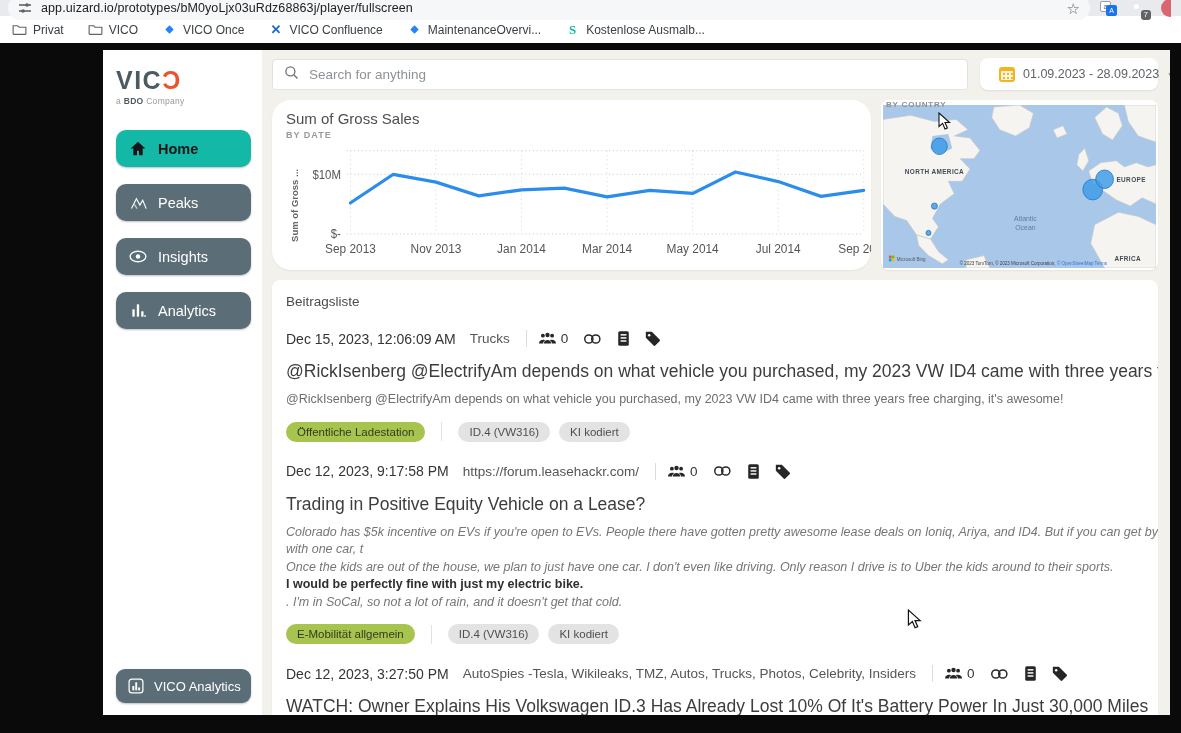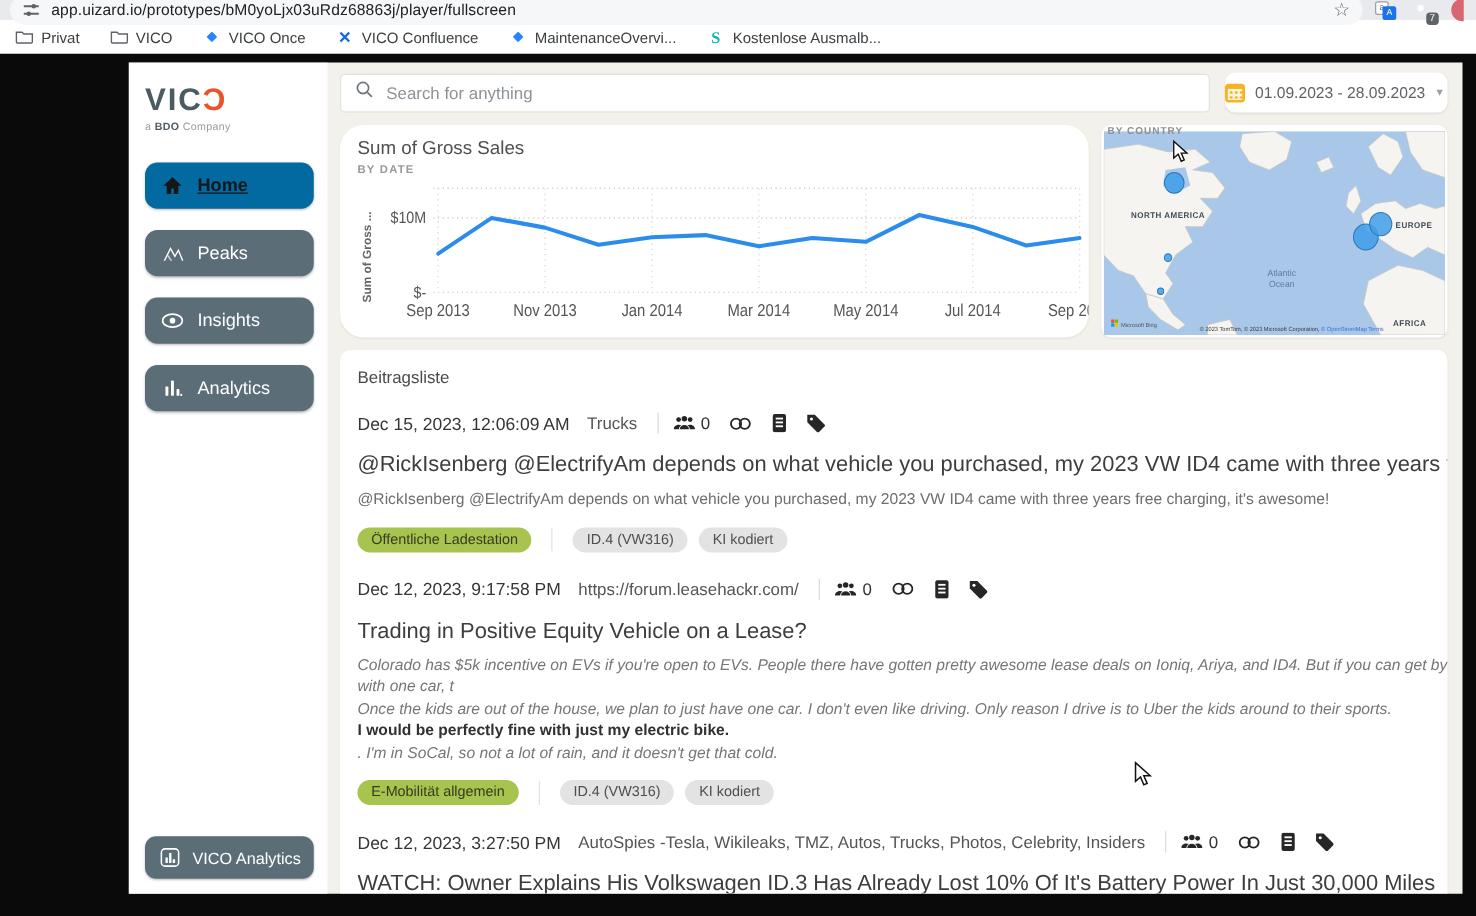--- a/index.html
+++ b/index.html
@@ -33,33 +33,33 @@
 
   
   .sidebar { width:159px; background:#ffffff; flex-shrink:0; display:flex; flex-direction:column; padding:16px 11px 12px 13px; }
   .logo-line { font-size:25px; font-weight:bold; letter-spacing:1.5px; color:#4c5b63; }
   .logo-line .logo-c { color:#e8552d; }
   .logo-tagline { font-size:8.5px; color:#9a9a9a; margin-top:1px; letter-spacing:.3px; }
   .logo-tagline b { color:#4c5b63; }
   .nav { margin-top:24px; display:flex; flex-direction:column; gap:17px; }
   .nav-btn { height:37px; border-radius:10px; display:flex; align-items:center; gap:11px; padding-left:13px;
     background:#5b6e77; color:#fff; font-size:14.5px; box-shadow:0 1px 2px rgba(0,0,0,.25); cursor:default; }
-  .nav-btn.active { background:#0369a1; color:#161616; font-weight:bold;text-decoration:underline; }
+  .nav-btn.active { background:#14b8a6; color:#161616; font-weight:bold; }
   .nav-ic { width:18px; display:inline-flex; justify-content:center; }
   .sidebar-footer { margin-top:auto; }
   .footer-btn { height:34px; border-radius:9px; background:#5b6e77; color:#ffffff; font-size:13px; font-weight:normal;
     display:flex; align-items:center; gap:9px; padding-left:11px; box-shadow:0 1px 2px rgba(0,0,0,.25); }
 
   
   .main { flex:1; display:flex; flex-direction:column; padding:8px 12px 0 10px; overflow:hidden; }
   .toprow { display:flex; align-items:center; gap:12px; }
   .searchbar { flex:1; height:31px; background:#fff; border:1px solid #e4e2dc; border-radius:4px; display:flex; align-items:center; gap:10px; padding:0 11px; }
   .searchbar input { border:none; outline:none; flex:1; font-size:13.5px; color:#333; background:transparent; font-family:"Liberation Sans",sans-serif; }
   .searchbar input::placeholder { color:#8d9297; }
-  .date-pill { width:178px; height:32px; background:#fff; border-radius:8px; display:flex; align-items:center; gap:8px; padding:0 0; font-size:12.5px; color:#5f6368; box-shadow:0 1px 2px rgba(0,0,0,.08); white-space:nowrap; }
+  .date-pill { width:178px; height:32px; background:#fff; border-radius:8px; display:flex; align-items:center; gap:8px; padding:0 19px; font-size:12.5px; color:#5f6368; box-shadow:0 1px 2px rgba(0,0,0,.08); white-space:nowrap; }
   .chev { color:#9aa0a6; font-size:10px; margin-left:1px; }
   .cal-ic { width:16px; height:15px; background:#f3b51f; border-radius:3px; position:relative; flex-shrink:0; }
   .cal-ic:before { content:""; position:absolute; left:2px; right:2px; top:4px; bottom:2px; background:#fff; opacity:.85; border-radius:1px;
     background-image:radial-gradient(#f3b51f 1px, transparent 1.2px); background-size:4px 4px; background-position:1px 1px; }
 
   .cards-row { display:flex; gap:10px; margin-top:10px; height:170px; }
   .chart-card { flex:1; background:#fff; border-radius:19px; padding:10px 0 0 14px; overflow:hidden; box-shadow:0 1px 2px rgba(0,0,0,.06); }
   .chart-title { font-size:15px; color:#4e4e4e; }
   .chart-sub { font-size:9px; font-weight:bold; color:#999; letter-spacing:1px; margin-top:3px; }
   .chart-flex { display:flex; margin-top:4px; }

